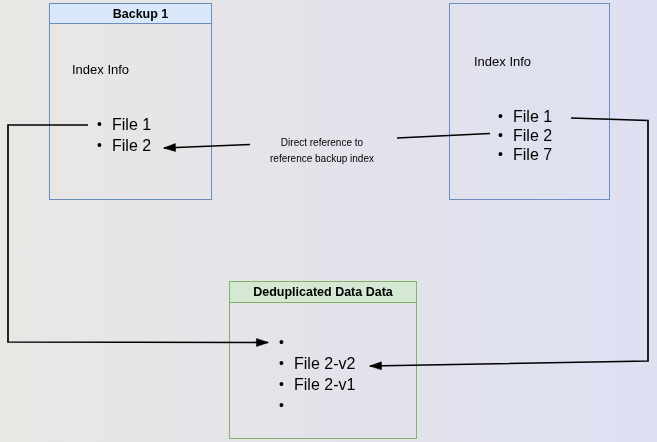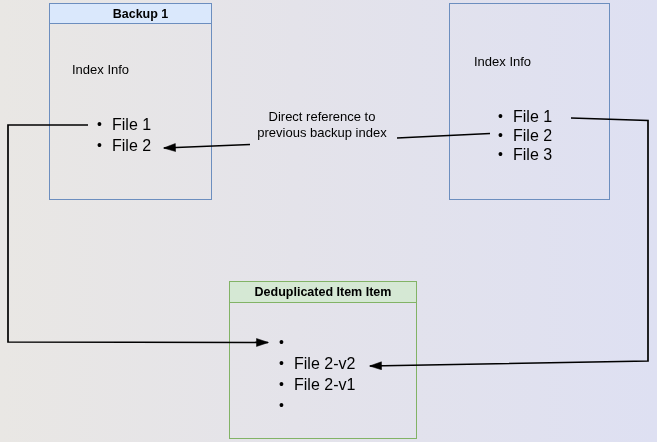--- a/index.html
+++ b/index.html
@@ -51,24 +51,24 @@
 
   .overlay {
     position: absolute;
     left: 0; top: 0;
     z-index: 5;
     pointer-events: none;
   }
   .edge-label {
     position: absolute;
     left: 237px;
-    top: 109px;
+    top: 135px;
     width: 170px;
     text-align: center;
-    font-size: 13px;
+    font-size: 10px;
     line-height: 15.5px;
     z-index: 6;
   }
 </style>
 </head>
 <body>
 
 <div class="canvas">
 
   <div class="node blue" id="backup1">
@@ -92,27 +92,27 @@
       <div class="bullet-row">
           <span class="dot">•</span>
           <span>File 1</span>
         </div>
       <div class="bullet-row">
           <span class="dot">•</span>
           <span>File 2</span>
         </div>
       <div class="bullet-row">
           <span class="dot">•</span>
-          <span>File 3</span>
+          <span>File 7</span>
         </div>
     </div>
   </div>
 
   <div class="node green" id="dedup">
-    <div class="node-header">Deduplicated Item Item</div>
+    <div class="node-header">Deduplicated Data Data</div>
     <div class="bullet-list">
       <div class="bullet-row">
           <span class="dot">•</span>
         </div>
       <div class="bullet-row">
           <span class="dot">•</span>
           <span>File 2-v2</span>
         </div>
       <div class="bullet-row">
           <span class="dot">•</span>
@@ -134,16 +134,16 @@
     <path d="M88,125 L8,125 L8,342 L268,342.5" fill="none" stroke="#000000" stroke-width="1.7" marker-end="url(#arrowhead)"></path>
 
     <path d="M571,118 L648,120.5 L648,361 L370,366" fill="none" stroke="#000000" stroke-width="1.7" marker-end="url(#arrowhead)"></path>
 
     <path d="M490,133.5 L397,138" fill="none" stroke="#000000" stroke-width="1.7"></path>
     <path d="M250,144.5 L164,148" fill="none" stroke="#000000" stroke-width="1.7" marker-end="url(#arrowhead)"></path>
   </svg>
 
   <div class="edge-label">
     <div>Direct reference to</div>
-    <div>previous backup index</div>
+    <div>reference backup index</div>
   </div>
 
 </div>
 
 </body></html>

